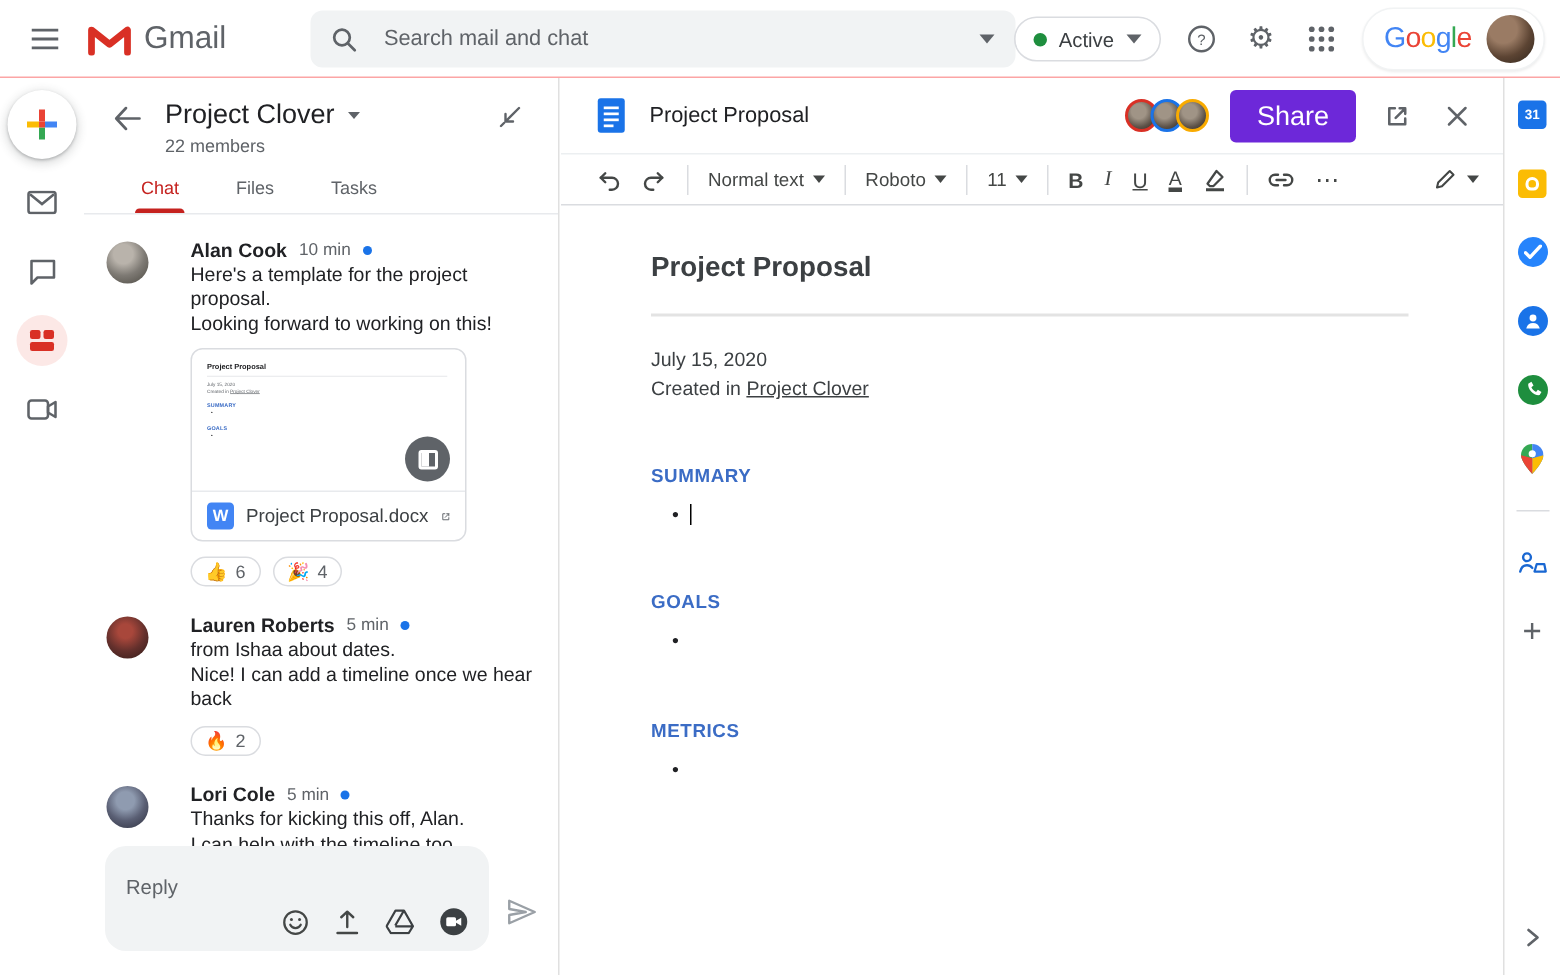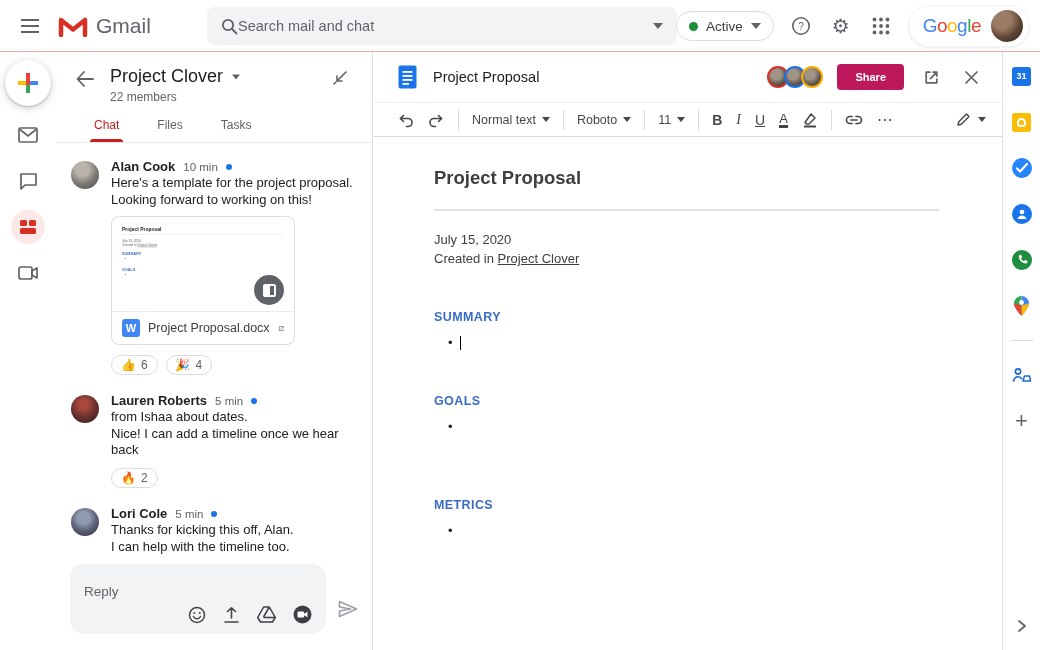--- a/index.html
+++ b/index.html
@@ -8,21 +8,21 @@
   .app { width:1040px; height:650px; position:relative; }
 
   
   .topbar { position:absolute; top:0; left:0; width:1040px; height:52px; background:#fff;
             border-bottom:1px solid #fca5a5; display:flex; align-items:center; z-index:5; }
   .menu-btn { width:44px; height:44px; margin-left:8px; display:flex; align-items:center; justify-content:center; cursor:pointer; }
   .gmail-logo { display:flex; align-items:center; gap:8px; margin-left:6px; }
   .gmail-word { font-size:21px; color:#5f6368; }
   .searchbox { position:absolute; left:207px; top:7px; width:470px; height:38px; background:#f1f3f4;
                border-radius:8px; display:flex; align-items:center; padding:0 14px; }
-  .searchbox .ph { color:#5f6368; font-size:14.5px; margin-left:0; flex:1; }
+  .searchbox .ph { color:#5f6368; font-size:14.5px; margin-left:18px; flex:1; }
   .caret { width:0; height:0; border-left:5px solid transparent; border-right:5px solid transparent; border-top:6px solid #5f6368; display:inline-block; }
   .top-right { position:absolute; right:10px; top:0; height:52px; display:flex; align-items:center; gap:14px; }
   .active-pill { display:flex; align-items:center; gap:8px; border:1px solid #dadce0; border-radius:16px;
                  height:30px; padding:0 12px; font-size:13.5px; color:#3c4043; cursor:pointer; }
   .green-dot { width:9px; height:9px; border-radius:50%; background:#1e8e3e; }
   .icon-btn { width:26px; height:26px; display:flex; align-items:center; justify-content:center; cursor:pointer; color:#5f6368; }
   .gear-glyph { font-size:20px; color:#5f6368; line-height:1; }
   .account-pill { display:flex; align-items:center; gap:10px; background:#fff; border:1px solid #f1f3f4;
                   box-shadow:0 1px 2px rgba(0,0,0,.08); border-radius:24px; height:42px; padding:0 6px 0 14px; }
   .google-word { font-size:19px; font-weight:500; letter-spacing:-0.5px; }
@@ -50,21 +50,21 @@
   .tabs { display:flex; gap:38px; padding-left:38px; margin-top:14px; border-bottom:1px solid #e8eaed; }
   .tab { font-size:12px; font-weight:500; color:#5f6368; padding-bottom:10px; position:relative; cursor:pointer; }
   .tab.active { color:#c5221f; }
   .tab.active::after { content:""; position:absolute; left:-4px; right:-4px; bottom:0; height:3px; background:#c5221f; border-radius:3px 3px 0 0; }
   .messages { padding:16px 14px 0 15px; }
   .msg { display:flex; margin-bottom:18px; }
   .msg-avatar { width:28px; height:28px; border-radius:50%; flex:none; margin-top:2px; }
   .av-1 { background:radial-gradient(circle at 40% 30%, #b9b3ab 0 25%, #7e7a74 55%, #4a4740 100%); }
   .av-2 { background:radial-gradient(circle at 45% 35%, #a8473b 0 20%, #64302c 55%, #2f1b18 100%); }
   .av-3 { background:radial-gradient(circle at 45% 35%, #8f9bb0 0 25%, #5a5f74 55%, #2c2e3c 100%); }
-  .msg-body { margin-left:12px; min-width:0; }
+  .msg-body { margin-left:28px; min-width:0; }
   .msg-meta { display:flex; align-items:center; gap:8px; }
   .msg-author { font-size:13px; font-weight:700; color:#202124; }
   .msg-time { font-size:11.5px; color:#5f6368; }
   .blue-dot { width:6px; height:6px; border-radius:50%; background:#1a73e8; }
   .msg-line { font-size:13px; color:#202124; line-height:16px; margin-top:1px; }
 
   .doc-card { width:184px; border:1px solid #dadce0; border-radius:8px; margin-top:8px; overflow:hidden; background:#fff; cursor:pointer; }
   .doc-card-preview { height:94px; position:relative; padding:9px 10px; overflow:hidden; }
   .mini-doc { transform:scale(0.45); transform-origin:top left; width:220%; }
   .mini-title { font-size:11px; font-weight:700; color:#202124; }
@@ -95,21 +95,21 @@
   
   .doc-panel { position:absolute; left:374px; top:52px; width:628px; height:598px; }
   .doc-head { height:50px; display:flex; align-items:center; padding:0 18px 0 24px; }
   .doc-title { font-size:14.5px; font-weight:500; color:#202124; margin-left:16px; flex:1; }
   .head-avatars { display:flex; margin-right:14px; }
   .h-av { width:22px; height:22px; border-radius:50%; border:2px solid; margin-left:-5px;
           background:radial-gradient(circle at 40% 35%, #a09486 0 30%, #5d5248 65%, #2b2620 100%); }
   .h-av.r { border-color:#d93025; margin-left:0; }
   .h-av.b { border-color:#1a73e8; }
   .h-av.y { border-color:#f9ab00; }
-  .share-btn { background:#be185d; color:#fff; font-size:11px; font-weight:700; border:none; border-radius:4px;
+  .share-btn { background:#6d28d9; color:#fff; font-size:18px; font-weight:400; border:none; border-radius:4px;
                padding:7px 18px; cursor:pointer; }
   .doc-head .icon-btn { margin-left:14px; }
   .doc-toolbar { height:35px; border-top:1px solid #eceff1; border-bottom:1px solid #dadce0;
                  display:flex; align-items:center; padding:0 16px; color:#444746; }
   .tb-item { display:flex; align-items:center; gap:6px; padding:0 7px; font-size:12.5px; color:#444746; cursor:pointer; height:24px; }
   .tb-sep { width:1px; height:20px; background:#dadce0; margin:0 6px; }
   .tb-caret { width:0; height:0; border-left:4px solid transparent; border-right:4px solid transparent; border-top:5px solid #444746; }
   .tb-bold { font-weight:700; font-size:14px; }
   .tb-italic { font-style:italic; font-size:14px; font-family:"Liberation Serif",serif; }
   .tb-underline { text-decoration:underline; font-size:14px; }
@@ -117,21 +117,21 @@
   .tb-more { font-size:16px; letter-spacing:2px; }
   .tb-right { margin-left:auto; display:flex; align-items:center; gap:7px; cursor:pointer; }
 
   .doc-content { padding:30px 0 0 60px; }
   .doc-heading { font-size:18.5px; font-weight:700; color:#3c4043; }
   .doc-rule { width:505px; height:2px; background:#e3e3e3; margin:20px 0 19px; }
   .doc-line { font-size:13px; color:#3c4043; line-height:19px; }
   .doc-link { text-decoration:underline; cursor:pointer; }
   .doc-section { margin-top:42px; }
   .doc-section.s2 { margin-top:44px; }
-  .doc-section.s3 { margin-top:64px; }
+  .doc-section.s3 { margin-top:46px; }
   .section-title { font-size:12.5px; font-weight:700; color:#3b6cc5; letter-spacing:.4px; }
   .bullet-row { margin:11px 0 0 14px; font-size:13px; color:#202124; display:flex; align-items:center; }
   .cursor-bar { display:inline-block; width:1.5px; height:14px; background:#000; margin-left:7px; }
 
   
   .rightrail { position:absolute; right:0; top:52px; width:38px; height:598px; border-left:1px solid #e0e0e0;
                display:flex; flex-direction:column; align-items:center; padding-top:12px; }
   .rr-ic { width:24px; height:24px; display:flex; align-items:center; justify-content:center; margin-bottom:22px; cursor:pointer; }
   .cal-sq { width:19px; height:19px; background:#1a73e8; border-radius:3px; color:#fff; font-size:9px; font-weight:700;
             display:flex; align-items:center; justify-content:center; }

